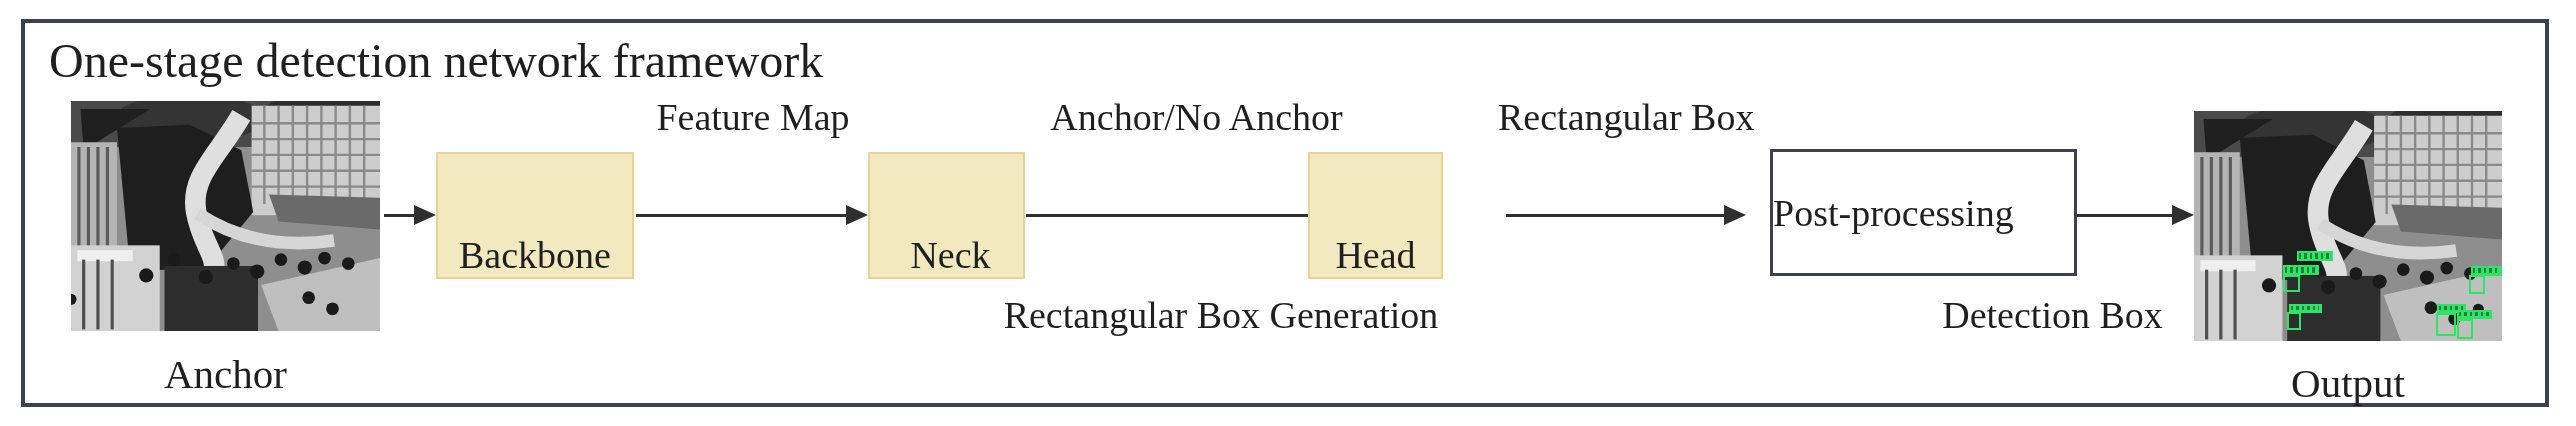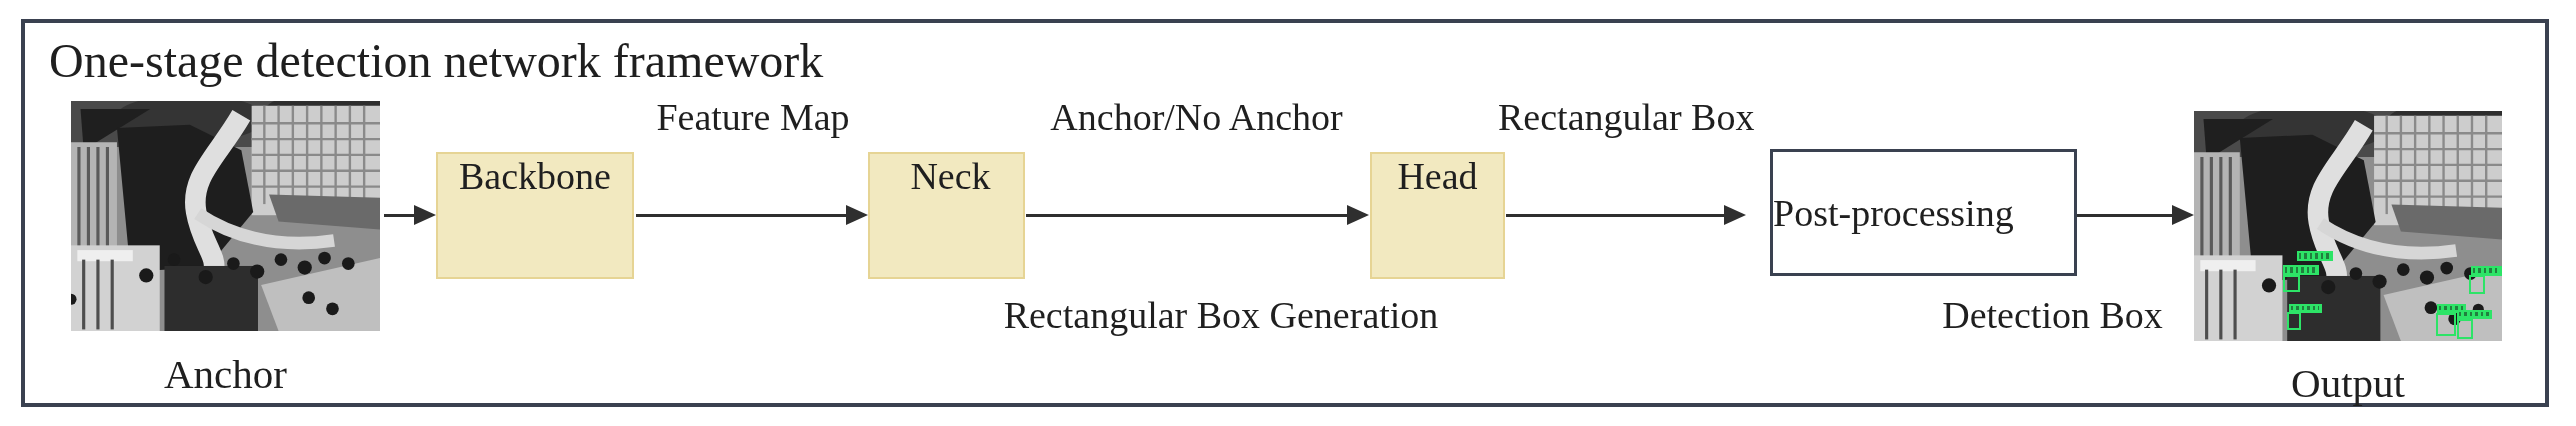--- a/index.html
+++ b/index.html
@@ -22,21 +22,21 @@
     position:absolute;left:21.4px;top:19px;width:2528px;height:388px;
     border:4px solid var(--frame-border);box-sizing:border-box;background:#ffffff;
   }
   .title{
     position:absolute;left:49px;top:35px;font-size:48px;line-height:1.1;white-space:nowrap;
   }
   .photo{position:absolute;overflow:hidden;}
   .photo svg{display:block;width:100%;height:100%;}
   .caption{position:absolute;text-align:center;font-size:41px;line-height:1;}
   .stage{
-    position:absolute;display:flex;align-items:flex-start;justify-content:center;
+    position:absolute;display:flex;align-items:flex-end;justify-content:center;
     background:var(--stage-fill);border:2.4px solid var(--stage-border);
     box-sizing:border-box;font-size:38px;white-space:nowrap;
   }
   .process{
     position:absolute;display:flex;align-items:center;justify-content:flex-start;
     background:var(--process-fill);border:3.2px solid var(--process-border);
     box-sizing:border-box;font-size:38px;white-space:nowrap;margin-left:24px;
   }
   .flow-label{position:absolute;text-align:center;font-size:38px;line-height:1;white-space:nowrap;}
   .arrow-line{position:absolute;height:3.2px;background:var(--arrow);top:214px;}
@@ -143,21 +143,21 @@
     <div class="arrow-line" style="left:2054px;width:120px;"></div>
     <div class="arrow-head" style="left:2172px;"></div>
   </div>
 
   <div class="stage" style="left:436px;top:152px;width:198px;height:127px;">
     <span>Backbone</span>
   </div>
   <div class="stage" style="left:868px;top:152px;width:157px;height:127px;padding-left:8px;">
     <span>Neck</span>
   </div>
-  <div class="stage" style="left:1370px;top:152px;width:135px;height:127px;">
+  <div class="stage" style="left:1308px;top:152px;width:135px;height:127px;">
     <span>Head</span>
   </div>
   <div class="process" style="left:1746px;top:149px;width:307px;height:127px;">
     <span>Post-processing</span>
   </div>
 
   <div class="flow-label" style="left:1030px;top:98px;width:333px;">Anchor/No Anchor</div>
   <div class="flow-label" style="left:626px;top:98px;width:254px;">Feature Map</div>
   <div class="flow-label" style="left:1498px;top:98px;width:254px;">Rectangular Box</div>
   <div class="flow-label" style="left:983px;top:296px;width:476px;">Rectangular Box Generation</div>

